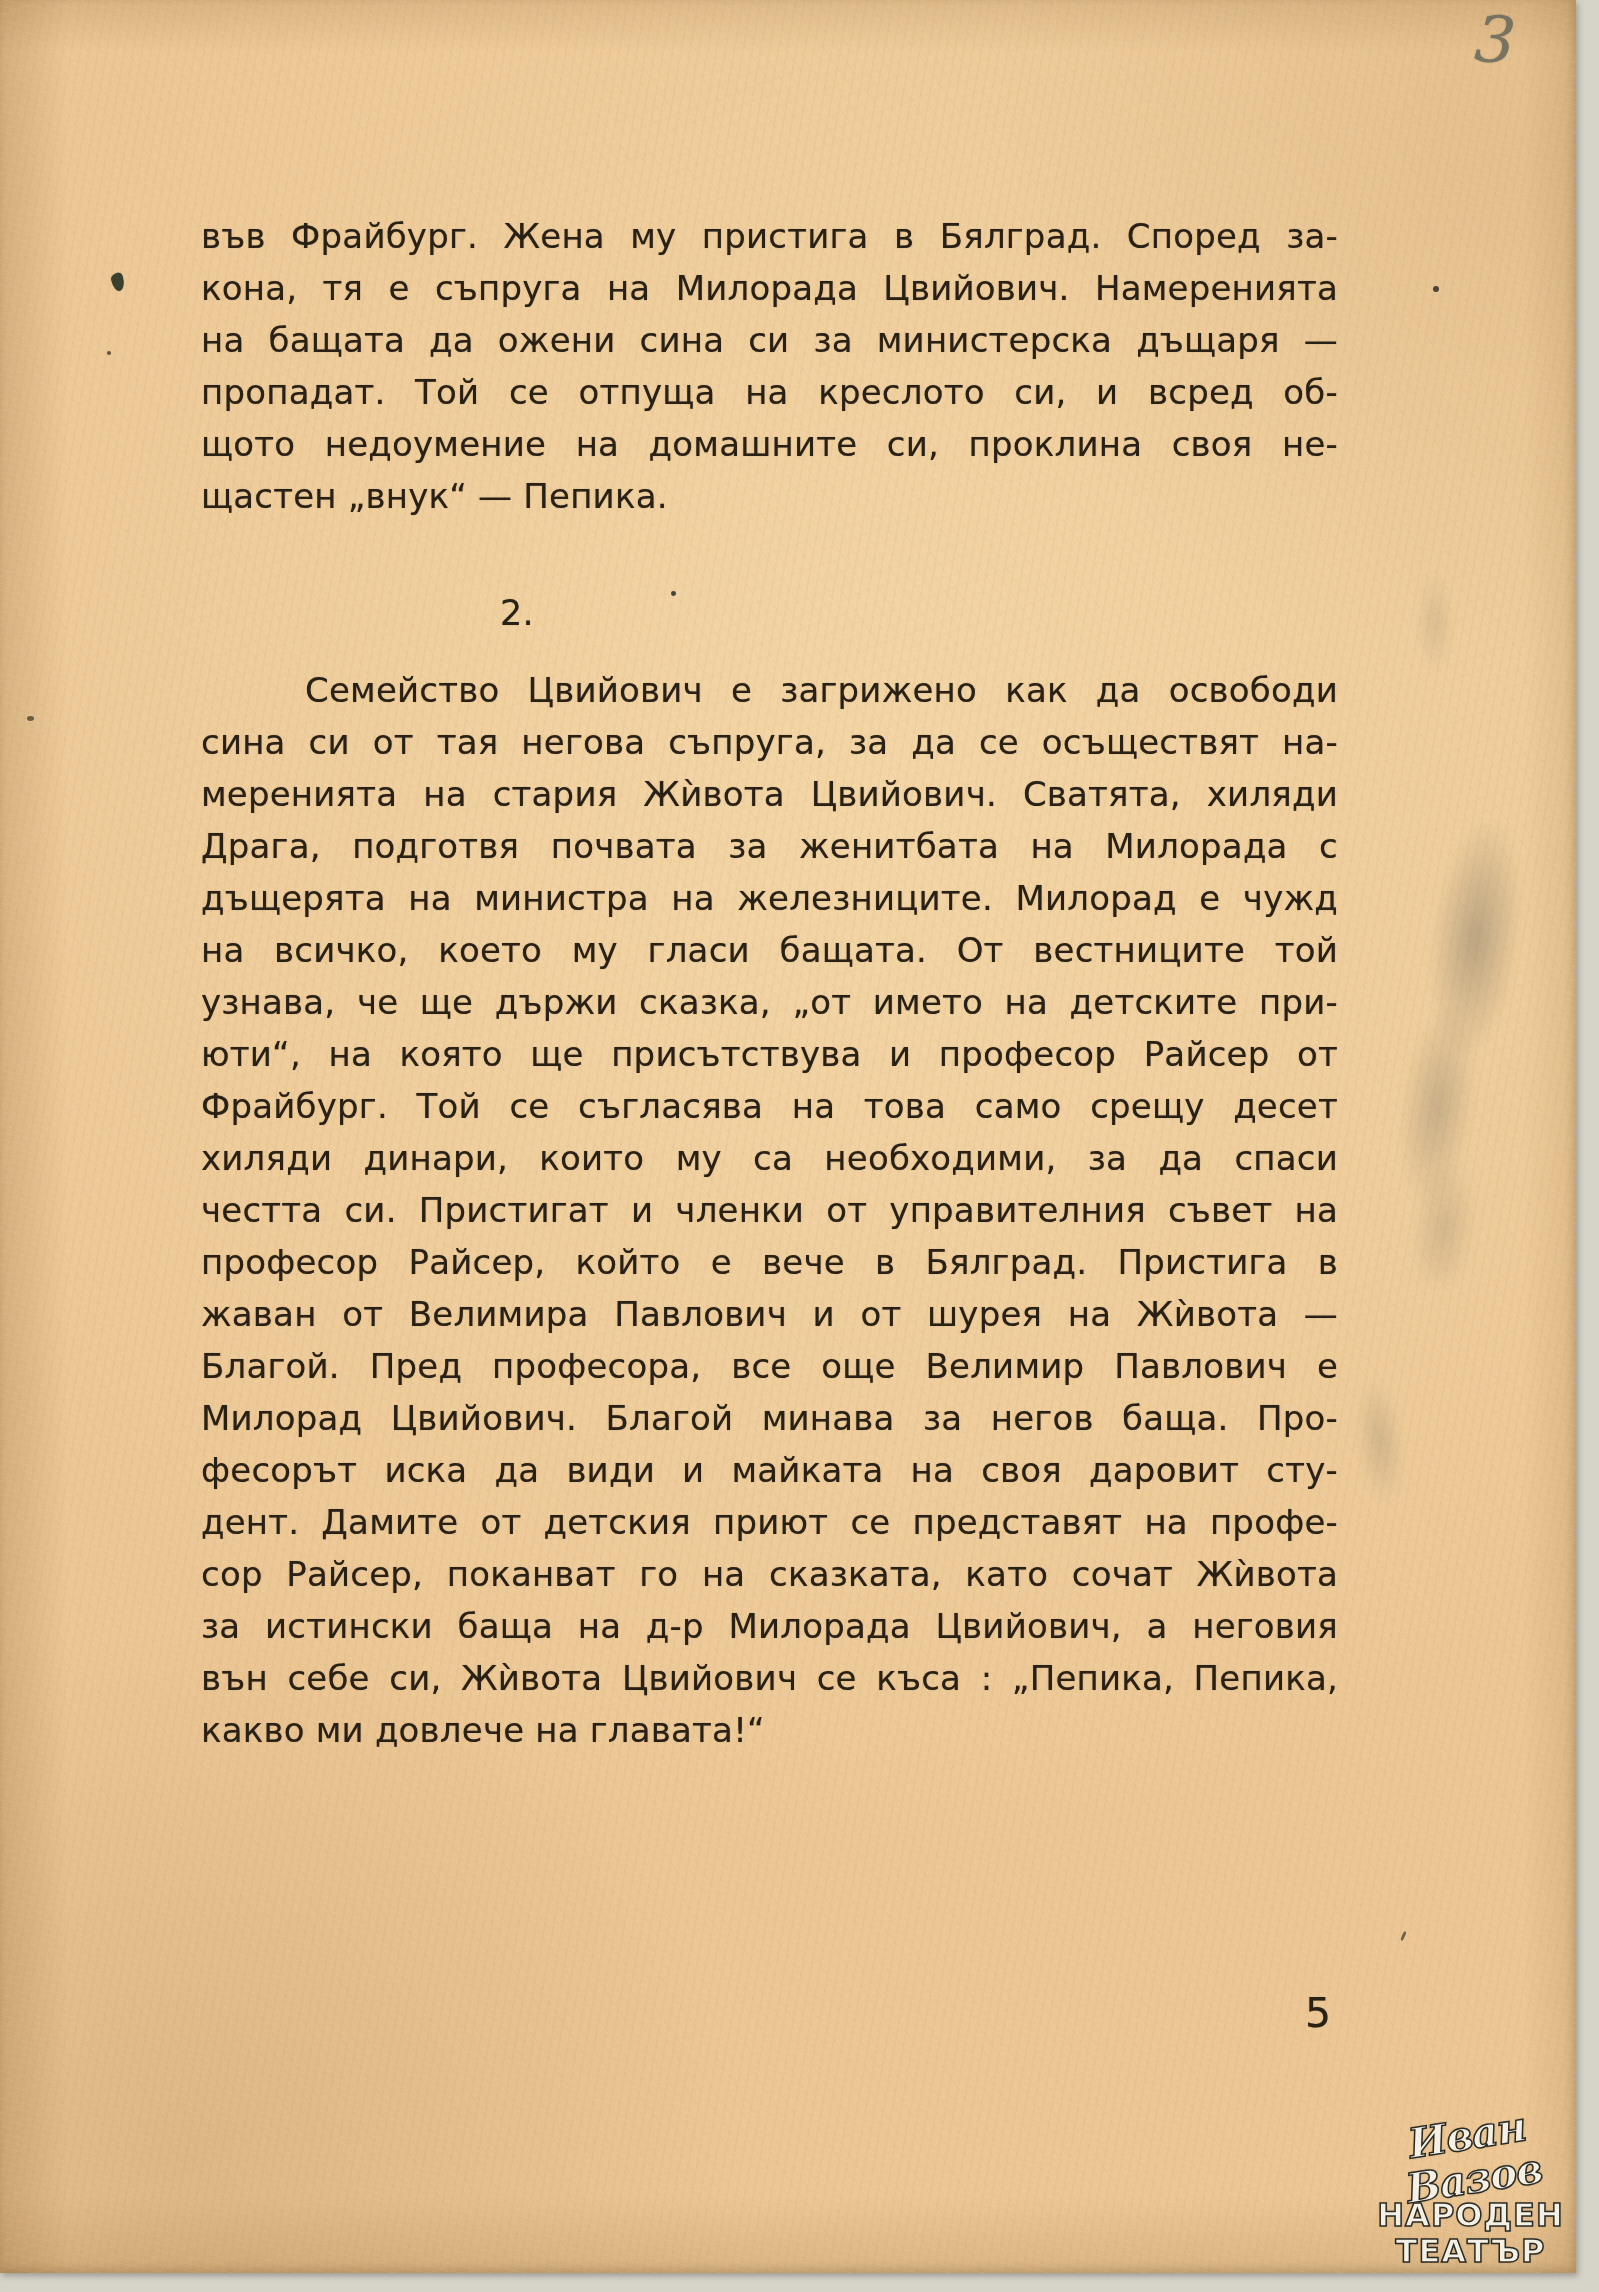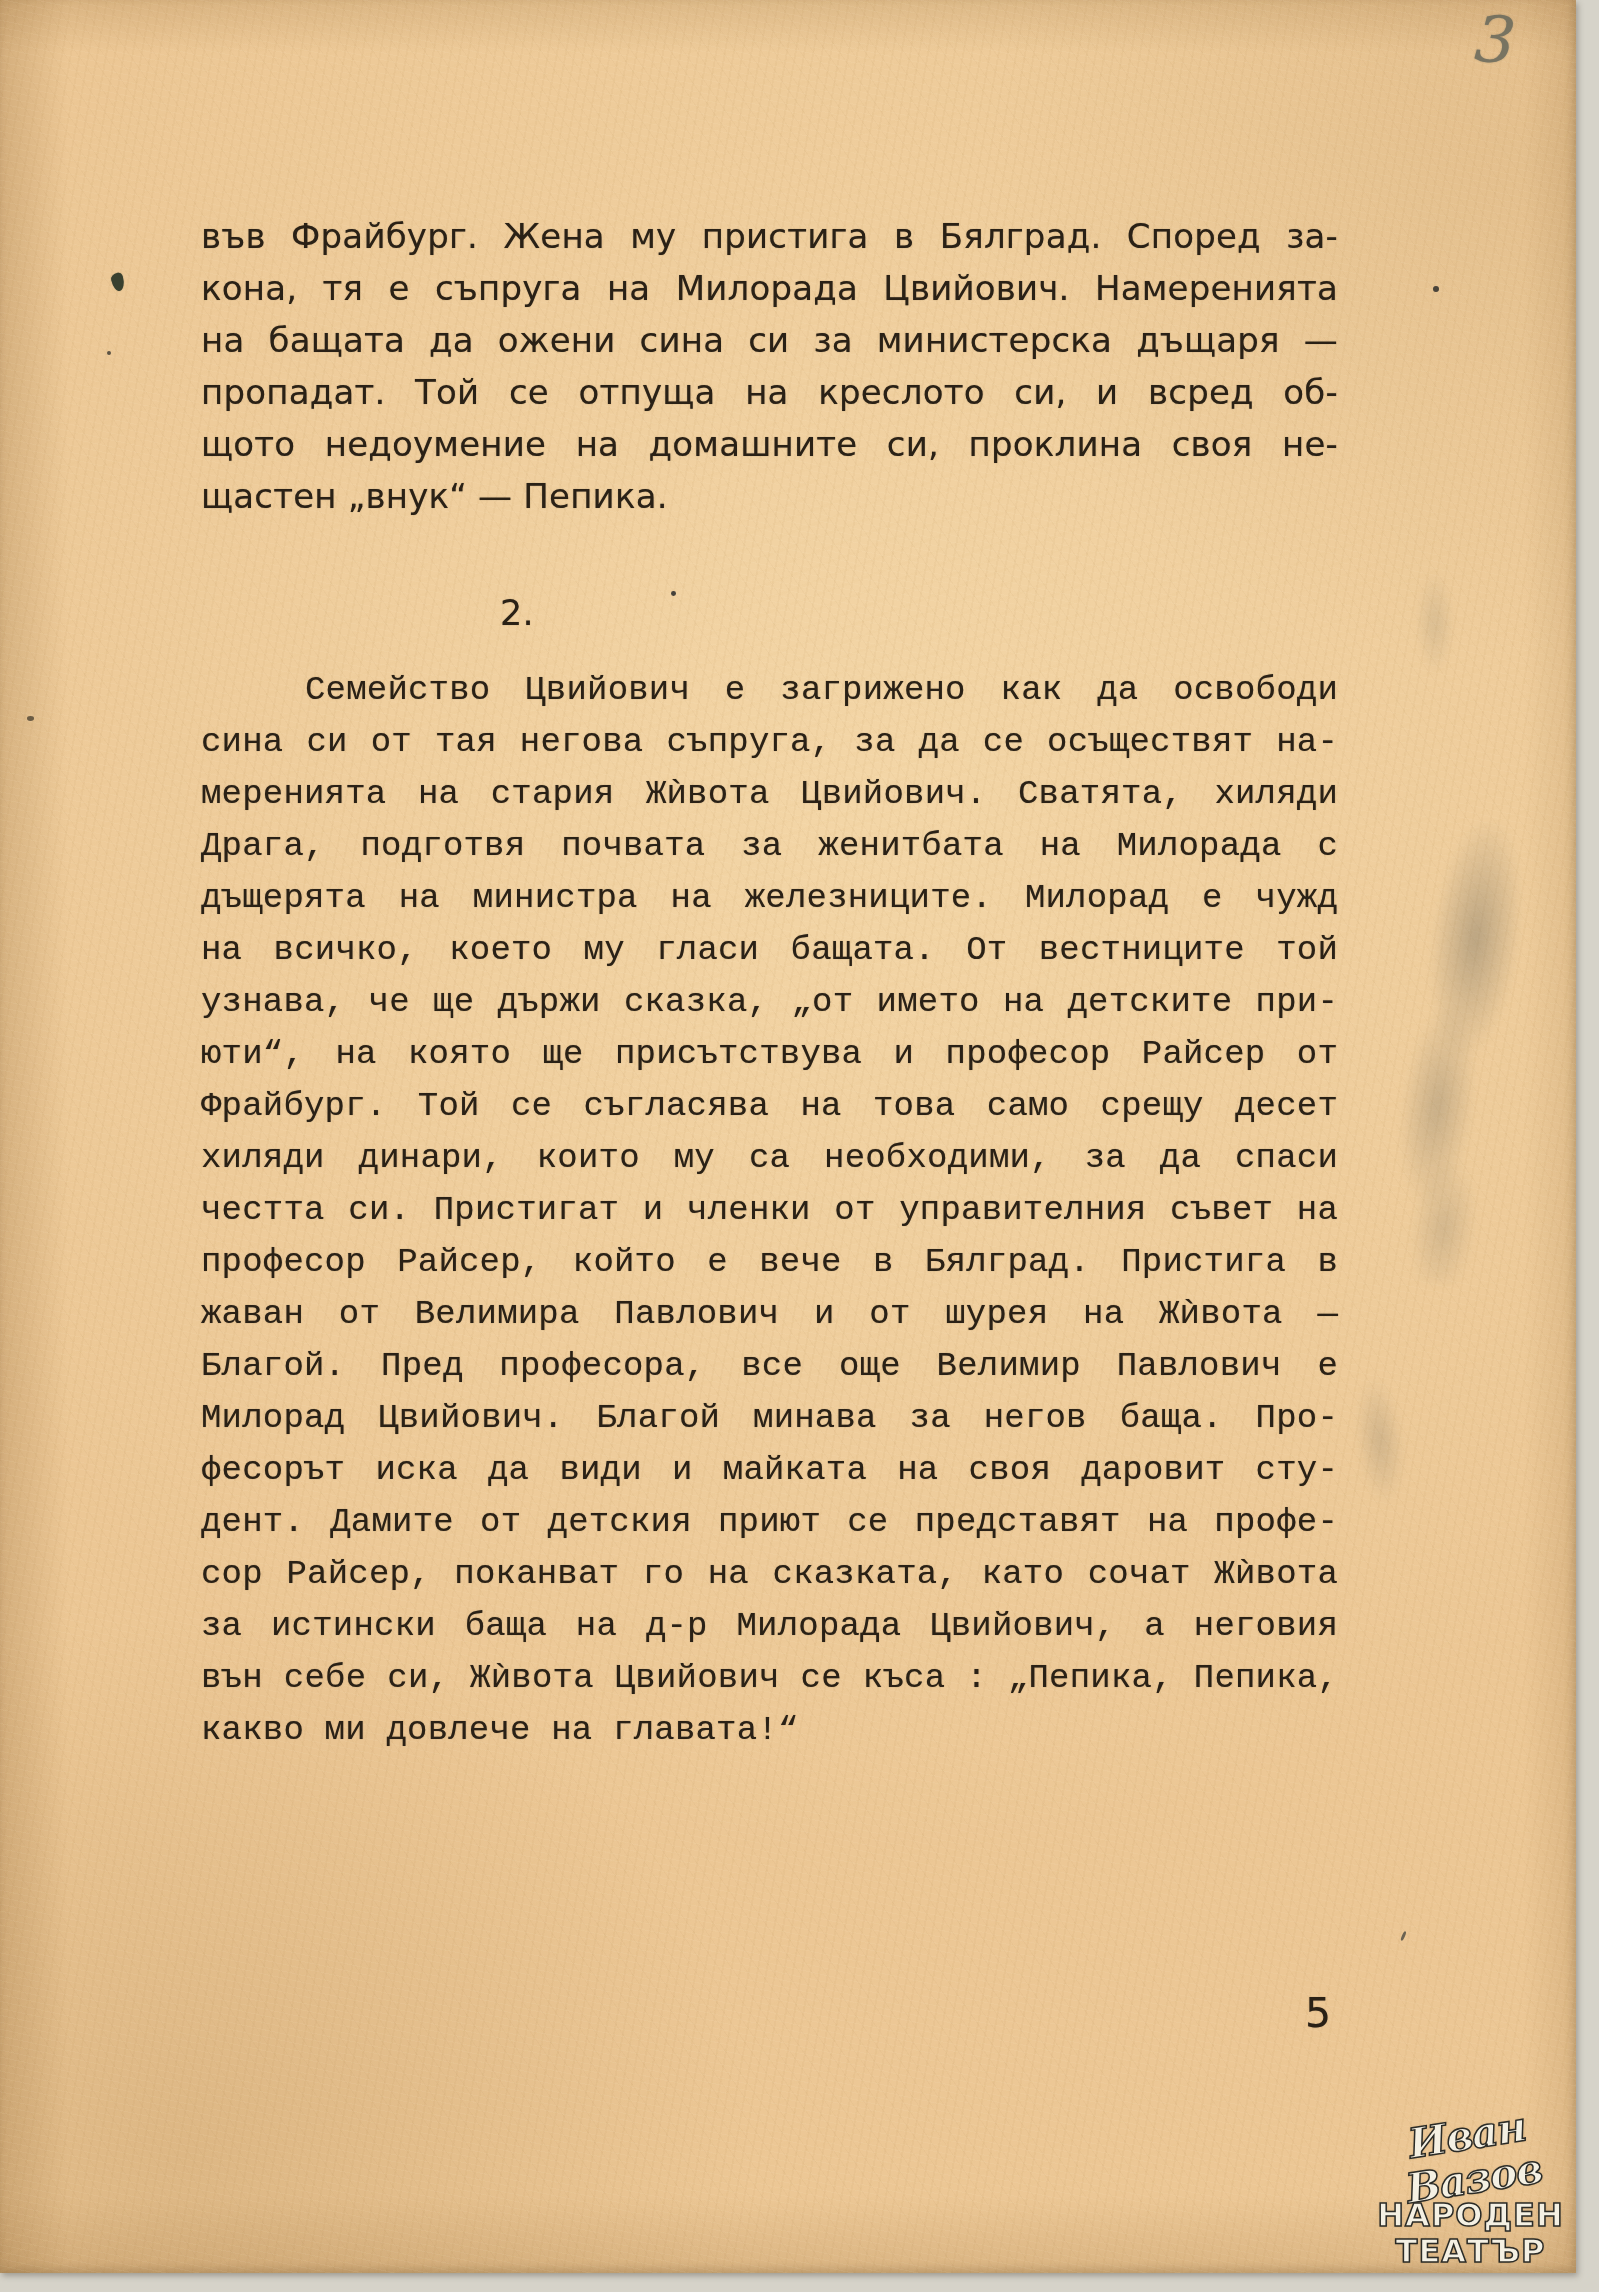--- a/index.html
+++ b/index.html
@@ -41,21 +41,21 @@
   
   .textblock {
     position:absolute; left:201px; top:0; width:1137px;
     color:#2a2116;
     font-size:34px;
     letter-spacing:0.2px;
     text-shadow:0 0 1px rgba(42,33,22,0.45);
   }
   .para { position:absolute; left:0; width:1137px; }
   .para1 { top:210px; }
-  .para2 { top:664px;font-family:Liberation Mono, monospace; }
+  .para2 { top:664px; }
   .line {
     height:52px; line-height:52px;
     text-align:justify;
     text-align-last:justify;
     white-space:normal;
   }
   .para .line:last-child { text-align-last:left; }
   .para2 .line:first-child { text-indent:104px; }
   .section-number {
     position:absolute; left:299px; top:593px;

